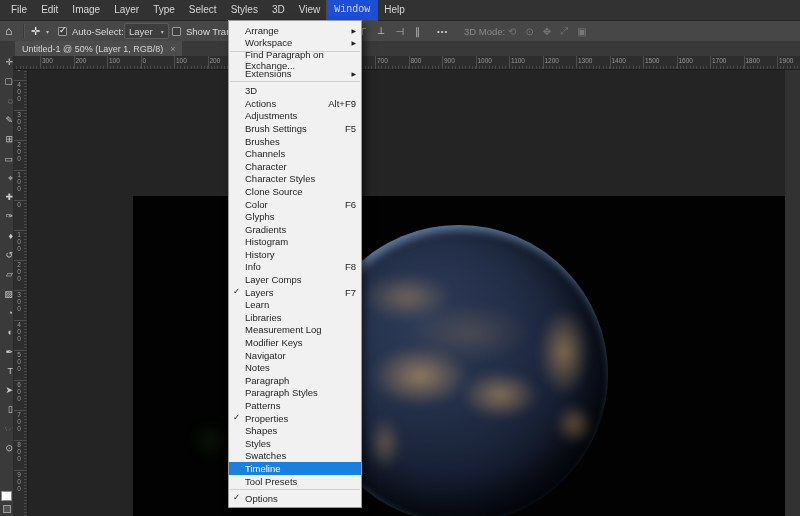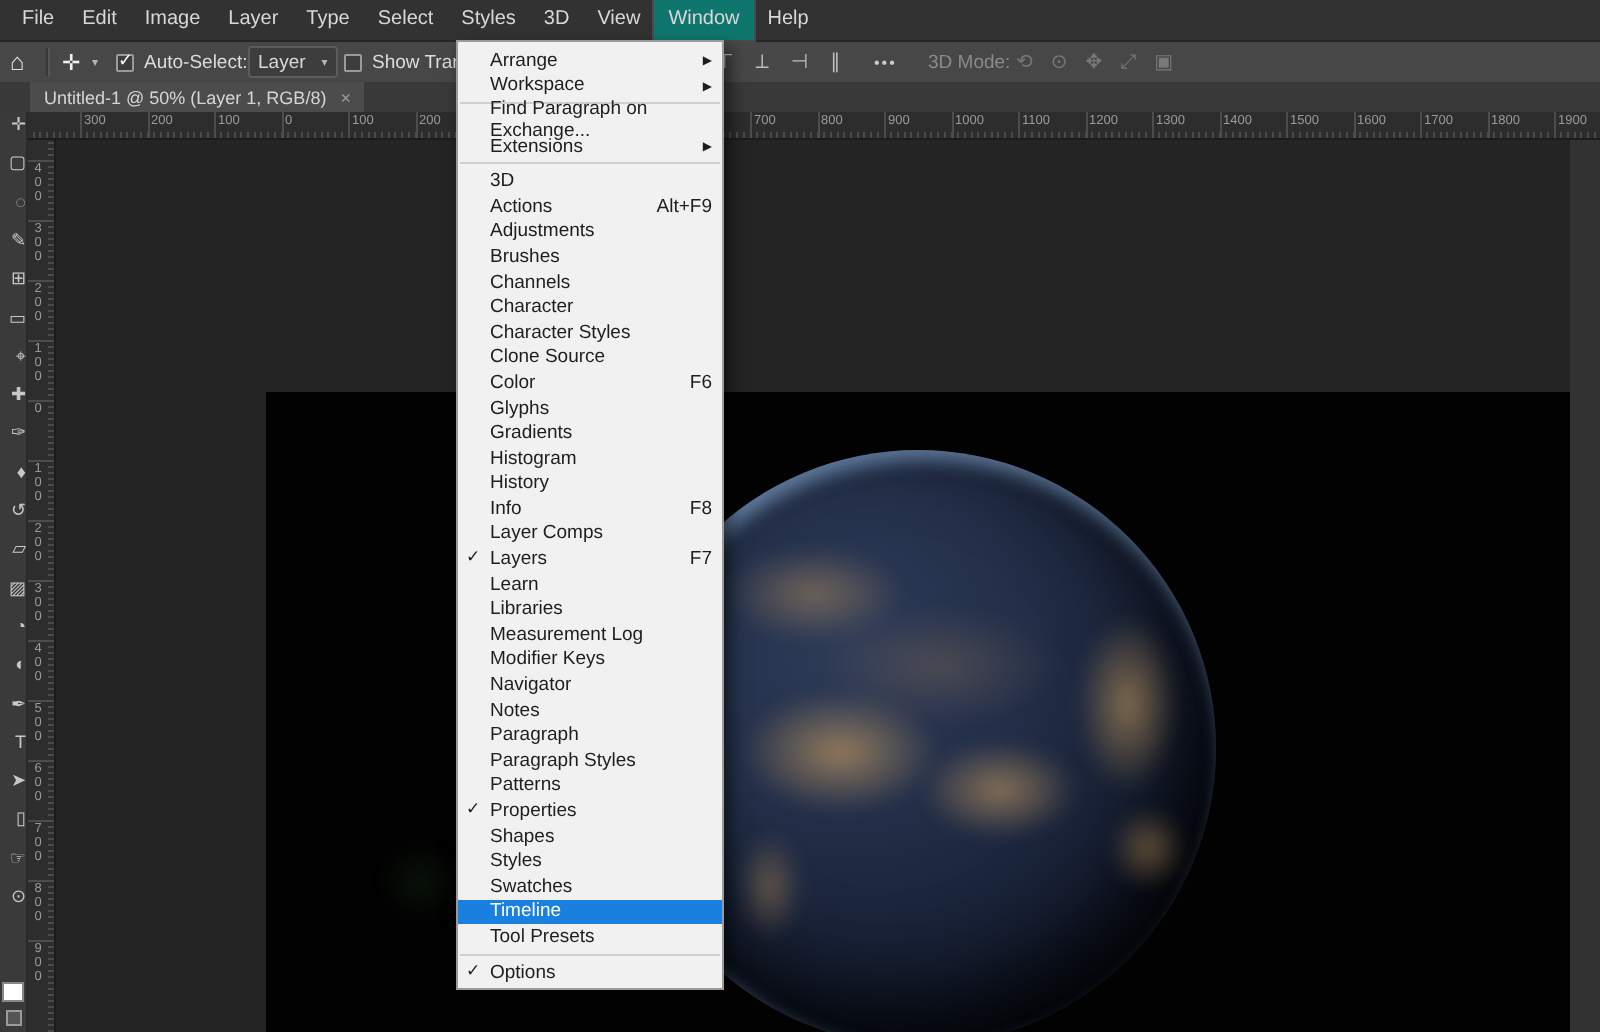--- a/index.html
+++ b/index.html
@@ -2,21 +2,21 @@
 <html><head>
 <meta charset="utf-8">
 <style>
   html,body{margin:0;padding:0;}
   body{width:800px;height:516px;overflow:hidden;position:relative;background:#242424;
        font-family:"Liberation Sans",sans-serif;-webkit-font-smoothing:antialiased;}
   
   .menubar{position:absolute;top:0;left:0;width:800px;height:20px;background:#323232;
            display:flex;align-items:stretch;padding-left:4px;z-index:90;border-bottom:1px solid #262626;}
   .mitem{color:#d8d8d8;font-size:10px;line-height:20px;padding:0 7px;cursor:default;text-align:right;}
-  .mitem.active{background:#0f766e;outline:1px solid #4a4a4a;}
+  .mitem.active{background:#1d4ed8;outline:1px solid #4a4a4a;font-family:Liberation Mono, monospace;}
   
   .optionsbar{position:absolute;top:21px;left:0;width:800px;height:20px;background:#474747;
               z-index:40;font-size:9.5px;color:#dcdcdc;}
   .ob{position:absolute;top:0;height:20px;display:flex;align-items:center;white-space:nowrap;}
   .vsep{position:absolute;top:3px;width:1px;height:14px;background:#383838;border-right:1px solid #555;}
   .cbx{width:9px;height:9px;border:1px solid #9a9a9a;border-radius:1px;display:inline-block;
        box-sizing:border-box;background:#3c3c3c;position:relative;}
   .cbx.checked::after{content:"✓";position:absolute;left:0px;top:-3px;font-size:9px;color:#fff;}
   .ddown{height:14px;background:#3d3d3d;border:1px solid #5c5c5c;border-radius:2px;
          display:flex;align-items:center;padding:0 4px;gap:8px;color:#d8d8d8;}
@@ -372,20 +372,26 @@
     <span class="mshort">Alt+F9</span>
 
   </div>
     <div class="mrow">
     <span class="mcheck"></span>
     <span class="mlabel">Adjustments</span>
 
   </div>
     <div class="mrow">
     <span class="mcheck"></span>
+    <span class="mlabel">Brush Settings</span>
+    <span class="mshort">F5</span>
+
+  </div>
+    <div class="mrow">
+    <span class="mcheck"></span>
     <span class="mlabel">Brushes</span>
 
   </div>
     <div class="mrow">
     <span class="mcheck"></span>
     <span class="mlabel">Channels</span>
 
   </div>
     <div class="mrow">
     <span class="mcheck"></span>

